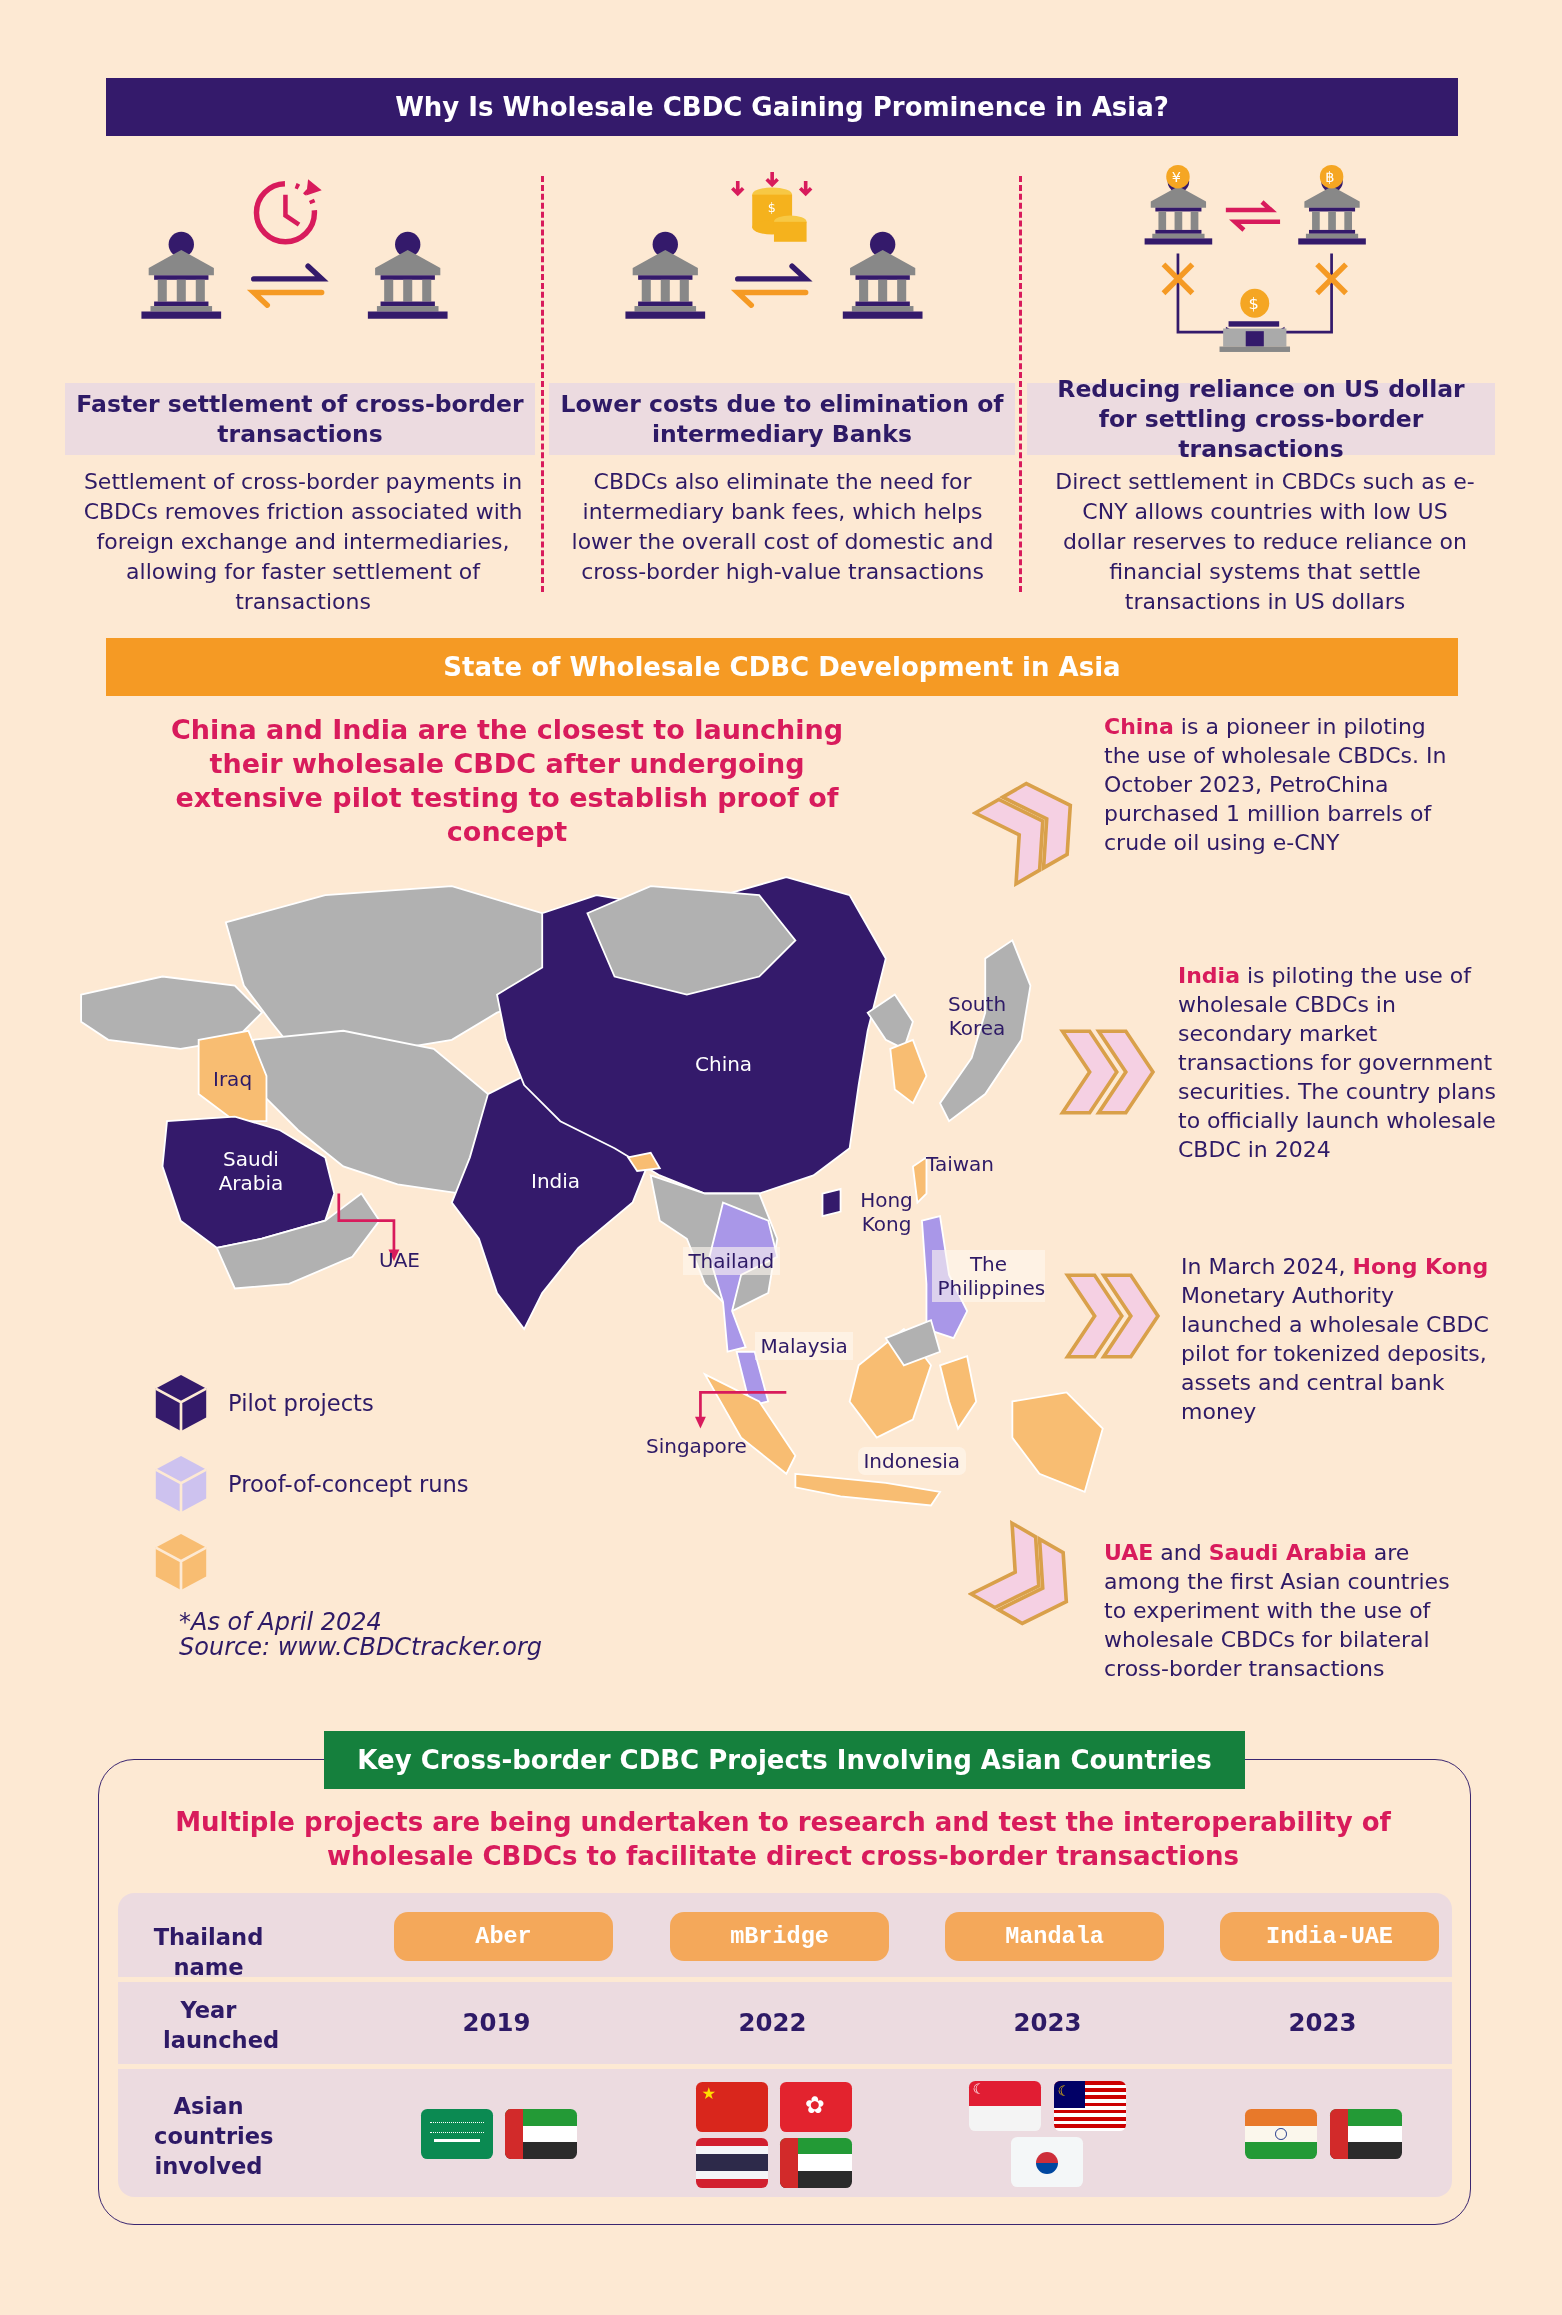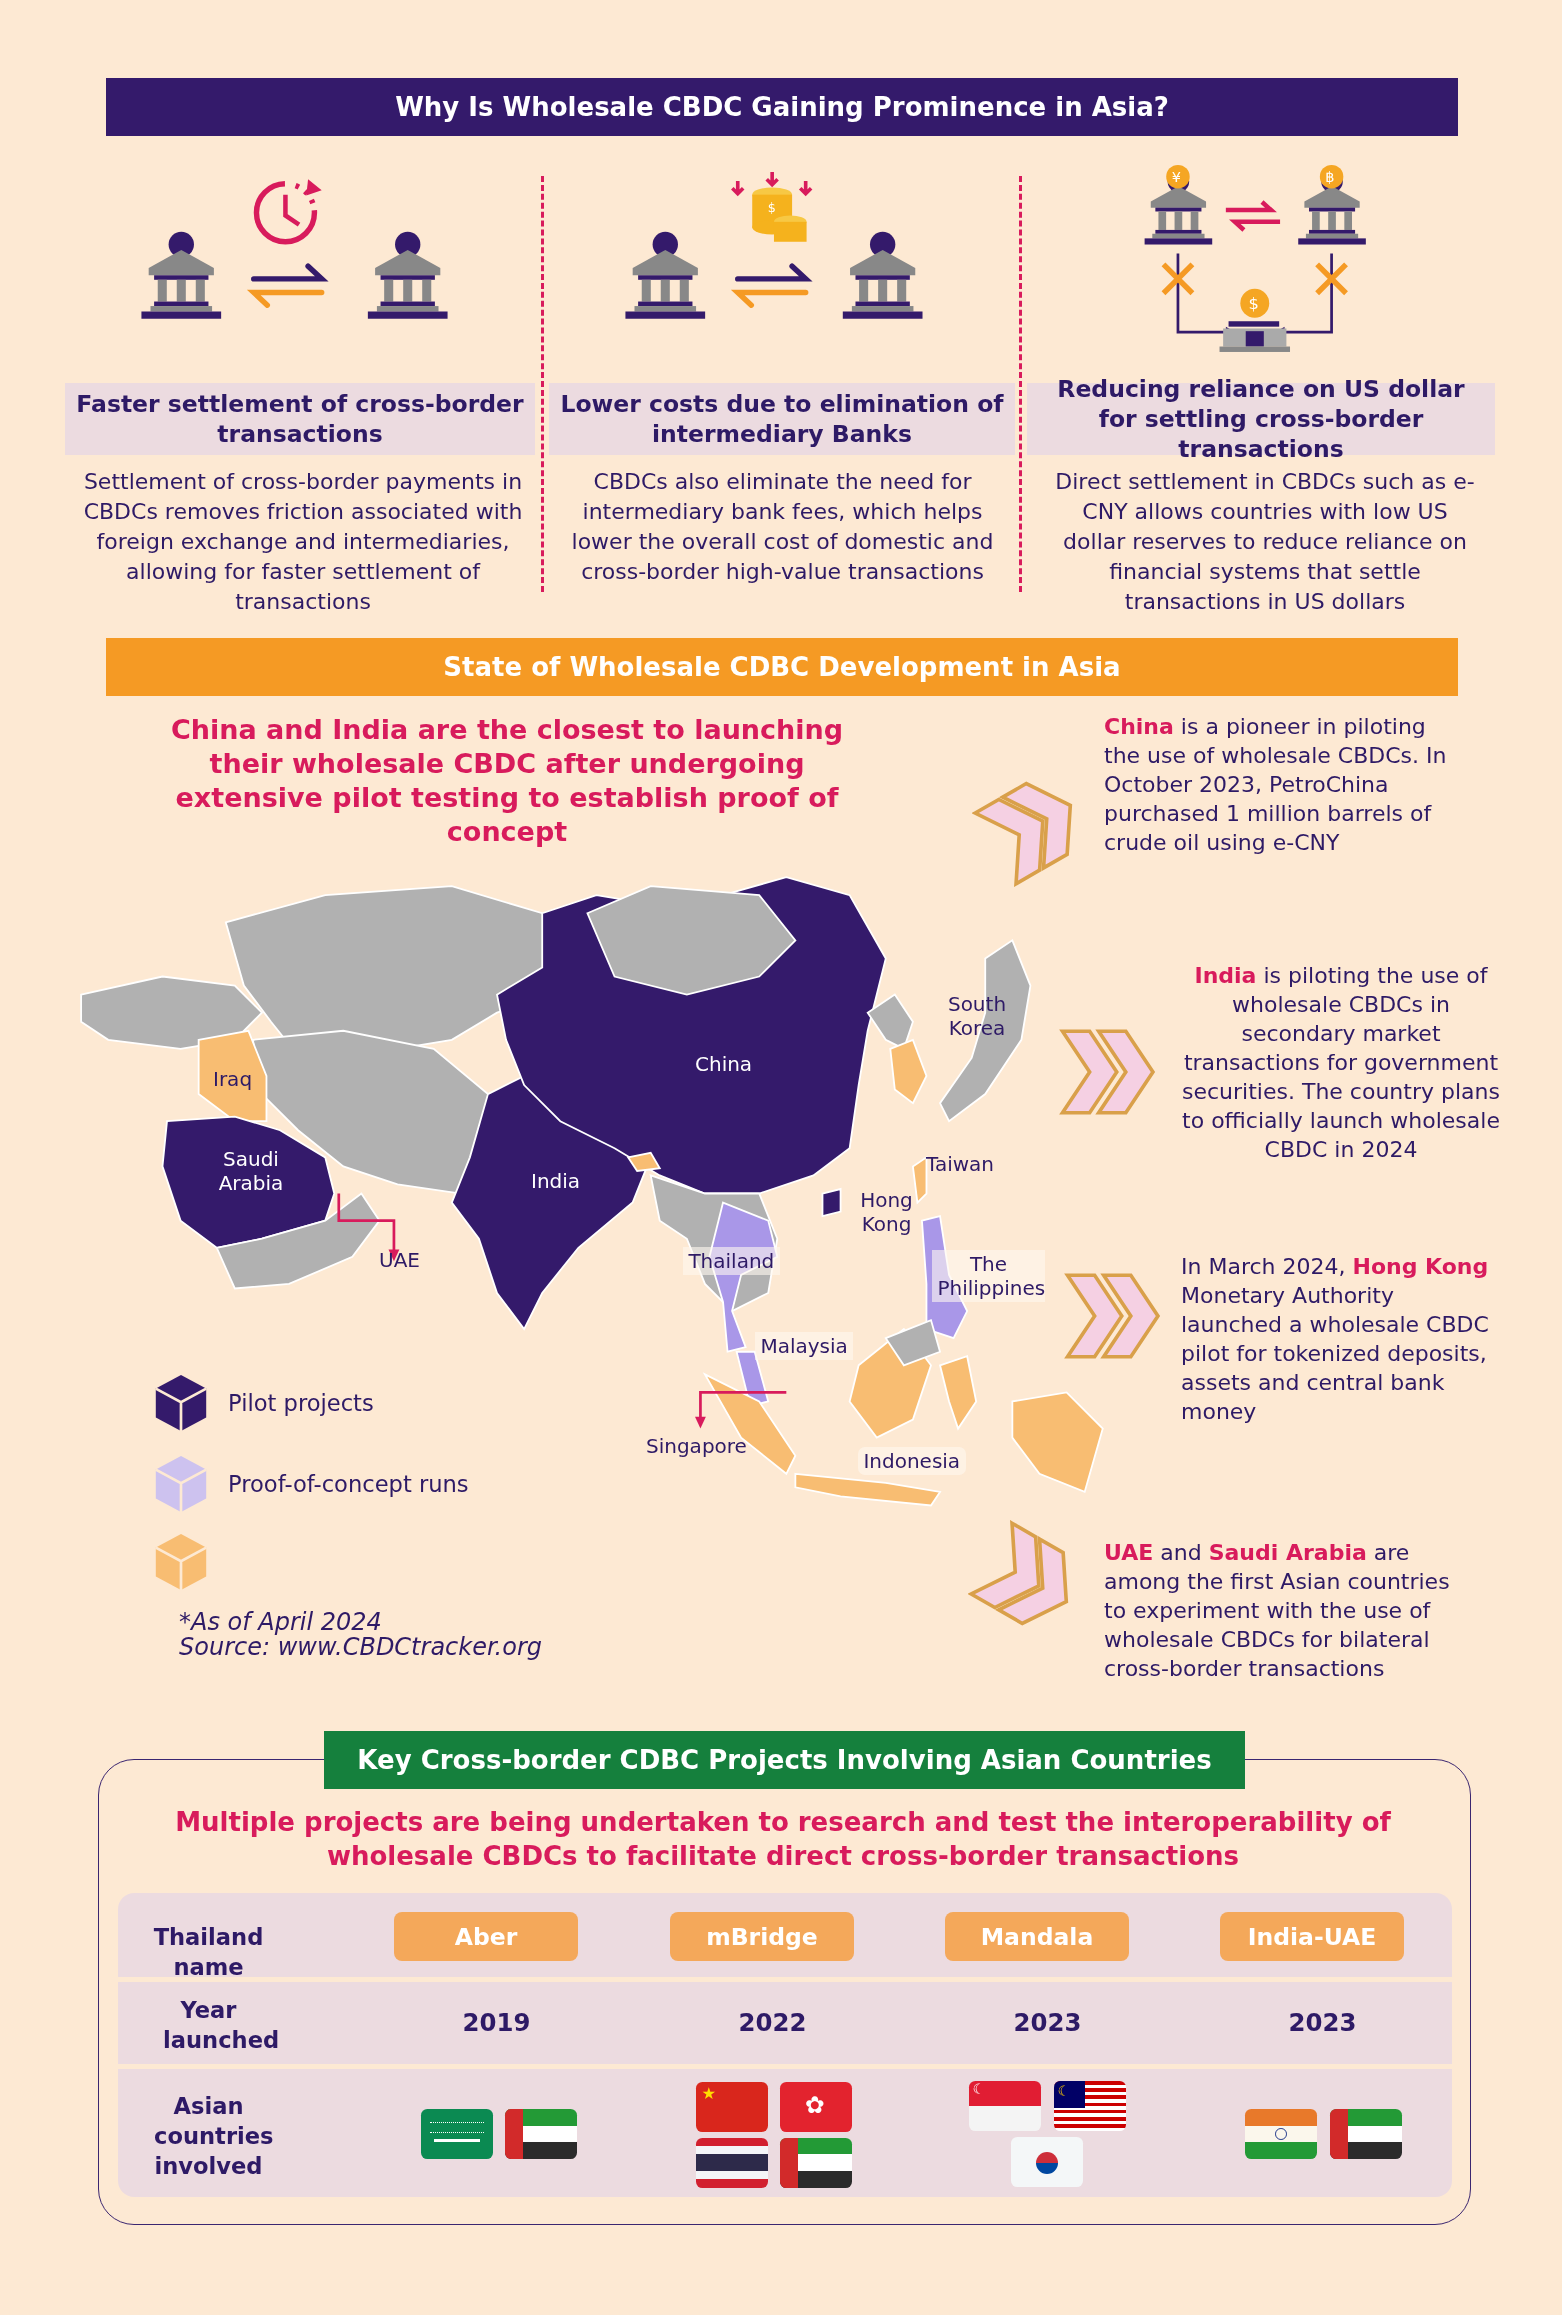--- a/index.html
+++ b/index.html
@@ -47,22 +47,22 @@
   }
   .proj-title {
     position: absolute; left: 324px; top: 1731px; width: 921px; height: 58px;
     background: #15803d; color: #fff; display: flex; align-items: center; justify-content: center;
     font-weight: bold; font-size: 26px;
   }
   .proj-sub { left: 145px; top: 1805px; width: 1276px; font-size: 26px; line-height: 34px; }
   .table-bg { position: absolute; left: 118px; top: 1893px; width: 1334px; height: 304px; background: #ecdbe0; border-radius: 16.3px; }
   .row-sep { position: absolute; left: 118px; width: 1334px; height: 5.4px; background: #fde9d3; }
   .row-head { position: absolute; left: 118px; width: 181px; text-align: center; font-weight: bold; font-size: 22.6px; line-height: 30px; color: #2e1a66; }
-  .pill { position: absolute; top: 1912px; width: 184px; height: 49px; background: #f4a85a; border-radius: 8px;
-    display: flex; align-items: center; justify-content: center; color: #fff; font-weight: bold; font-size: 23.5px; }
+  .pill { position: absolute; top: 1912px; width: 219px; height: 49px; background: #f4a85a; border-radius: 14px;
+    display: flex; align-items: center; justify-content: center; color: #fff; font-weight: bold; font-size: 23.5px; font-family: Liberation Mono, monospace; }
   .year { position: absolute; top: 2008px; width: 205px; text-align: center; font-weight: bold; font-size: 24.4px; color: #2e1a66; }
   .flag { position: absolute; width: 72px; height: 50px; border-radius: 6.3px; overflow: hidden; }
 </style>
 </head>
 <body>
 
 <div class="banner purple" style="top:78px;">
   <span>Why Is Wholesale CBDC Gaining Prominence in Asia?</span>
 </div>
 
@@ -239,21 +239,21 @@
 <svg style="position:absolute;left:968px;top:1520px;" width="118" height="118" viewBox="0 0 130 130">
   <g fill="#f5d0e3" stroke="#d9a04a" stroke-width="4" transform="rotate(30 65 65)">
     <polygon points="20,20 50,20 80,65 50,110 20,110 50,65"></polygon>
     <polygon points="55,20 85,20 115,65 85,110 55,110 85,65"></polygon>
   </g>
 </svg>
 
 <div class="callout" style="left:1104px;top:712px;width:344px;">
   <span class="hl">China</span><span> is a pioneer in piloting the use of wholesale CBDCs. In October 2023, PetroChina purchased 1 million barrels of crude oil using e-CNY</span>
 </div>
-<div class="callout" style="left:1178px;top:961px;width:326px;text-align:center;">
+<div class="callout" style="left:1178px;top:961px;width:326px;">
   <span class="hl">India</span><span> is piloting the use of wholesale CBDCs in secondary market transactions for government securities. The country plans to officially launch wholesale CBDC in 2024</span>
 </div>
 <div class="callout" style="left:1181px;top:1252px;width:317px;">
   <span>In March 2024, </span><span class="hl">Hong Kong</span><span> Monetary Authority launched a wholesale CBDC pilot for tokenized deposits, assets and central bank money</span>
 </div>
 <div class="callout" style="left:1104px;top:1538px;width:362px;">
   <span class="hl">UAE</span><span> and </span><span class="hl">Saudi Arabia</span><span> are among the first Asian countries to experiment with the use of wholesale CBDCs for bilateral cross-border transactions</span>
 </div>
 
 <div class="legend-item" style="top:1373px;">

